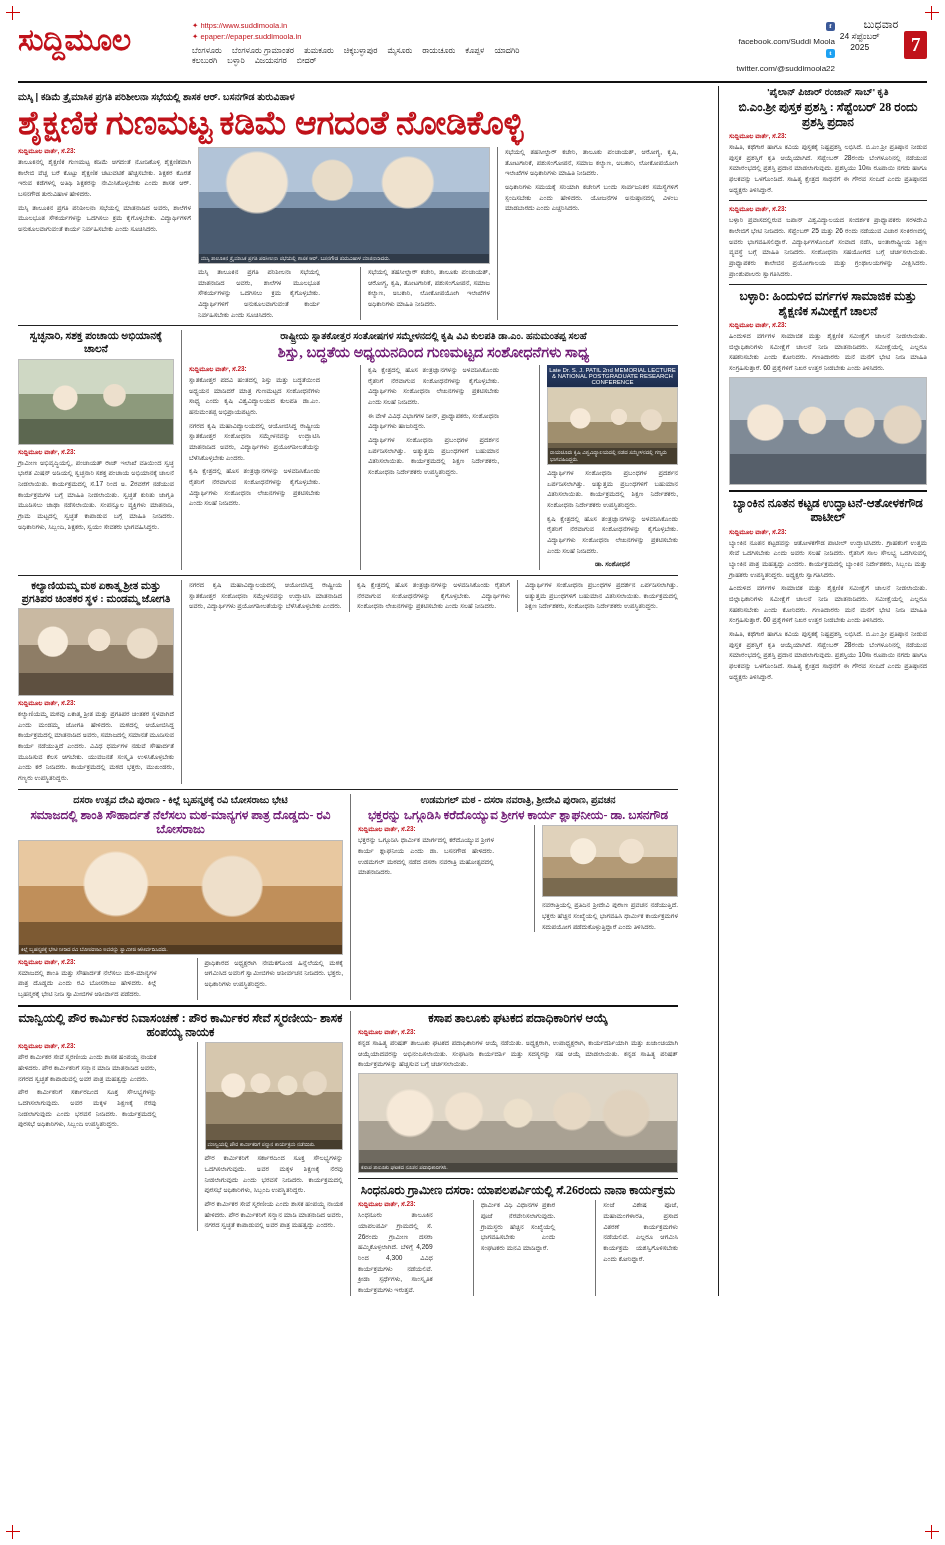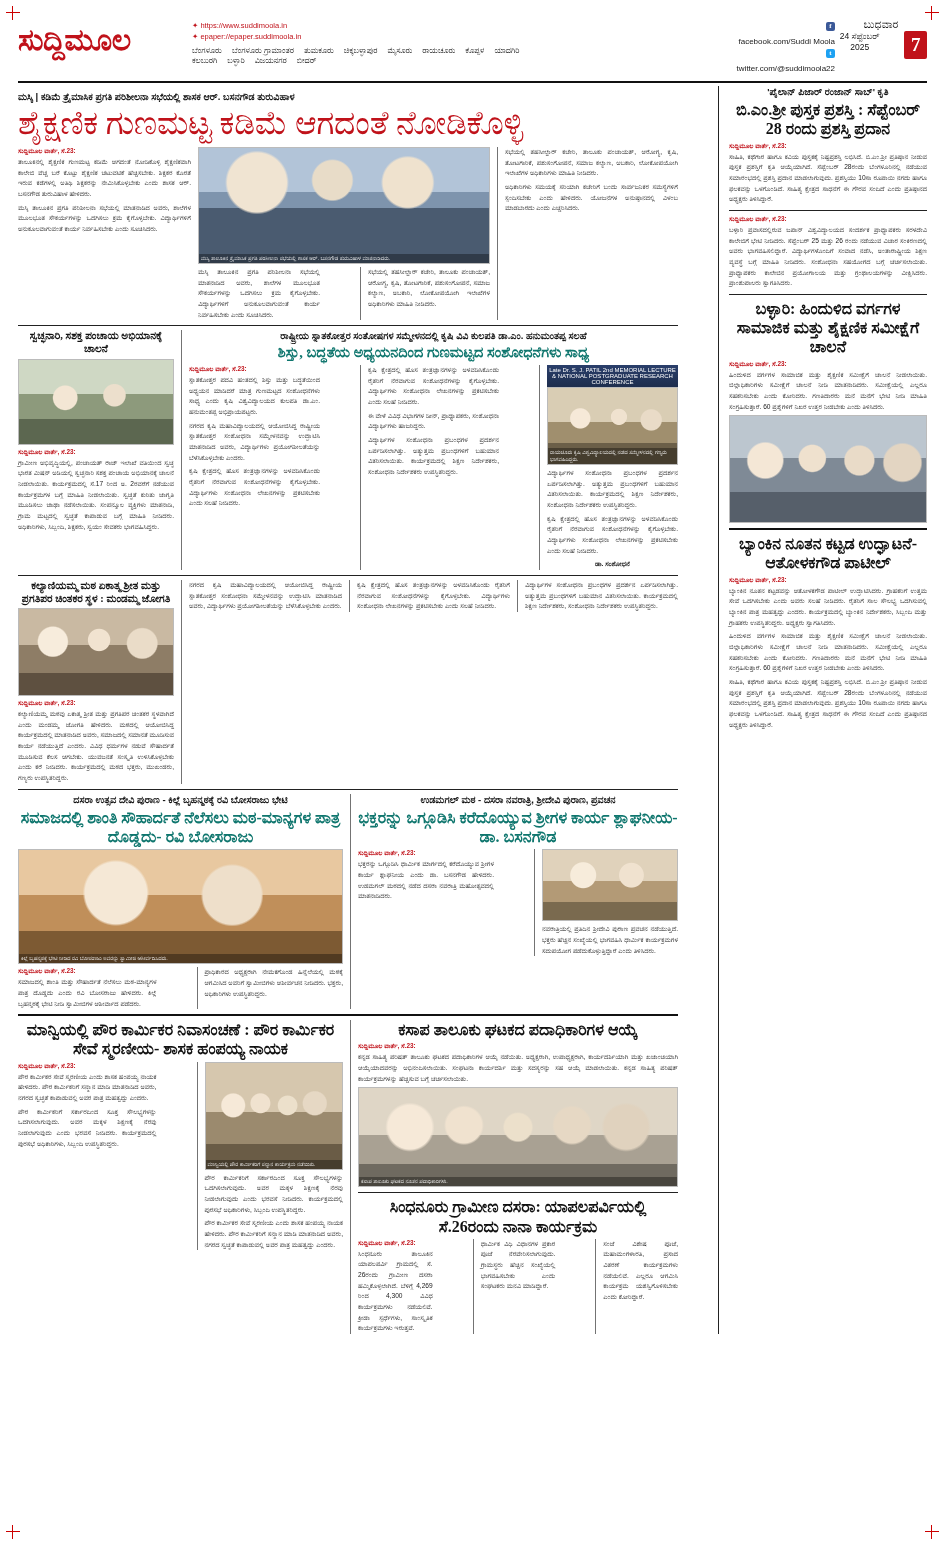--- a/index.html
+++ b/index.html
@@ -69,21 +69,21 @@
     font-family:"Liberation Serif", serif; font-weight:bold; font-size:19px;
     line-height:28px; text-align:center; border-radius:2px;
   }
 
   
   .kicker {
     font-size: 9.5px; font-weight:bold; color:#111; padding: 5px 0 2px 0;
   }
   .mainhead {
     font-family:"Liberation Serif", serif;
-    font-weight: normal;
+    font-weight: bold;
     font-size: 33px;
     color:#c0121a;
     line-height: 1.15;
     padding-bottom: 4px;
     letter-spacing: -0.3px;
   }
 
   
   .grid { display:flex; gap:7px; }
   .colL { width: 660px; flex:0 0 660px; }
@@ -94,23 +94,23 @@
     font-family: "Liberation Sans", sans-serif;
   }
   .byline { font-size:6.4px; font-weight:bold; margin-bottom:2px; }
   .byline .red { color:#c0121a; }
 
   .sub-head {
     font-family:"Liberation Serif", serif; font-weight:bold;
     color:#111; line-height:1.2;
   }
   .h2 { font-size: 14.5px; }
-  .h3 { font-size: 16px; }
+  .h3 { font-size: 12px; }
   .h4 { font-size: 10.5px; }
-  .red { color:#0f766e; }
+  .red { color:#701a75; }
 
   .photo {
     position:relative; overflow:hidden; background:#dcdcdc;
     border:1px solid #bbb;
   }
   .photo .cap {
     position:absolute; left:0; right:0; bottom:0;
     font-size:5.4px; color:#fff; background:rgba(0,0,0,.35);
     padding:1px 2px;
   }

